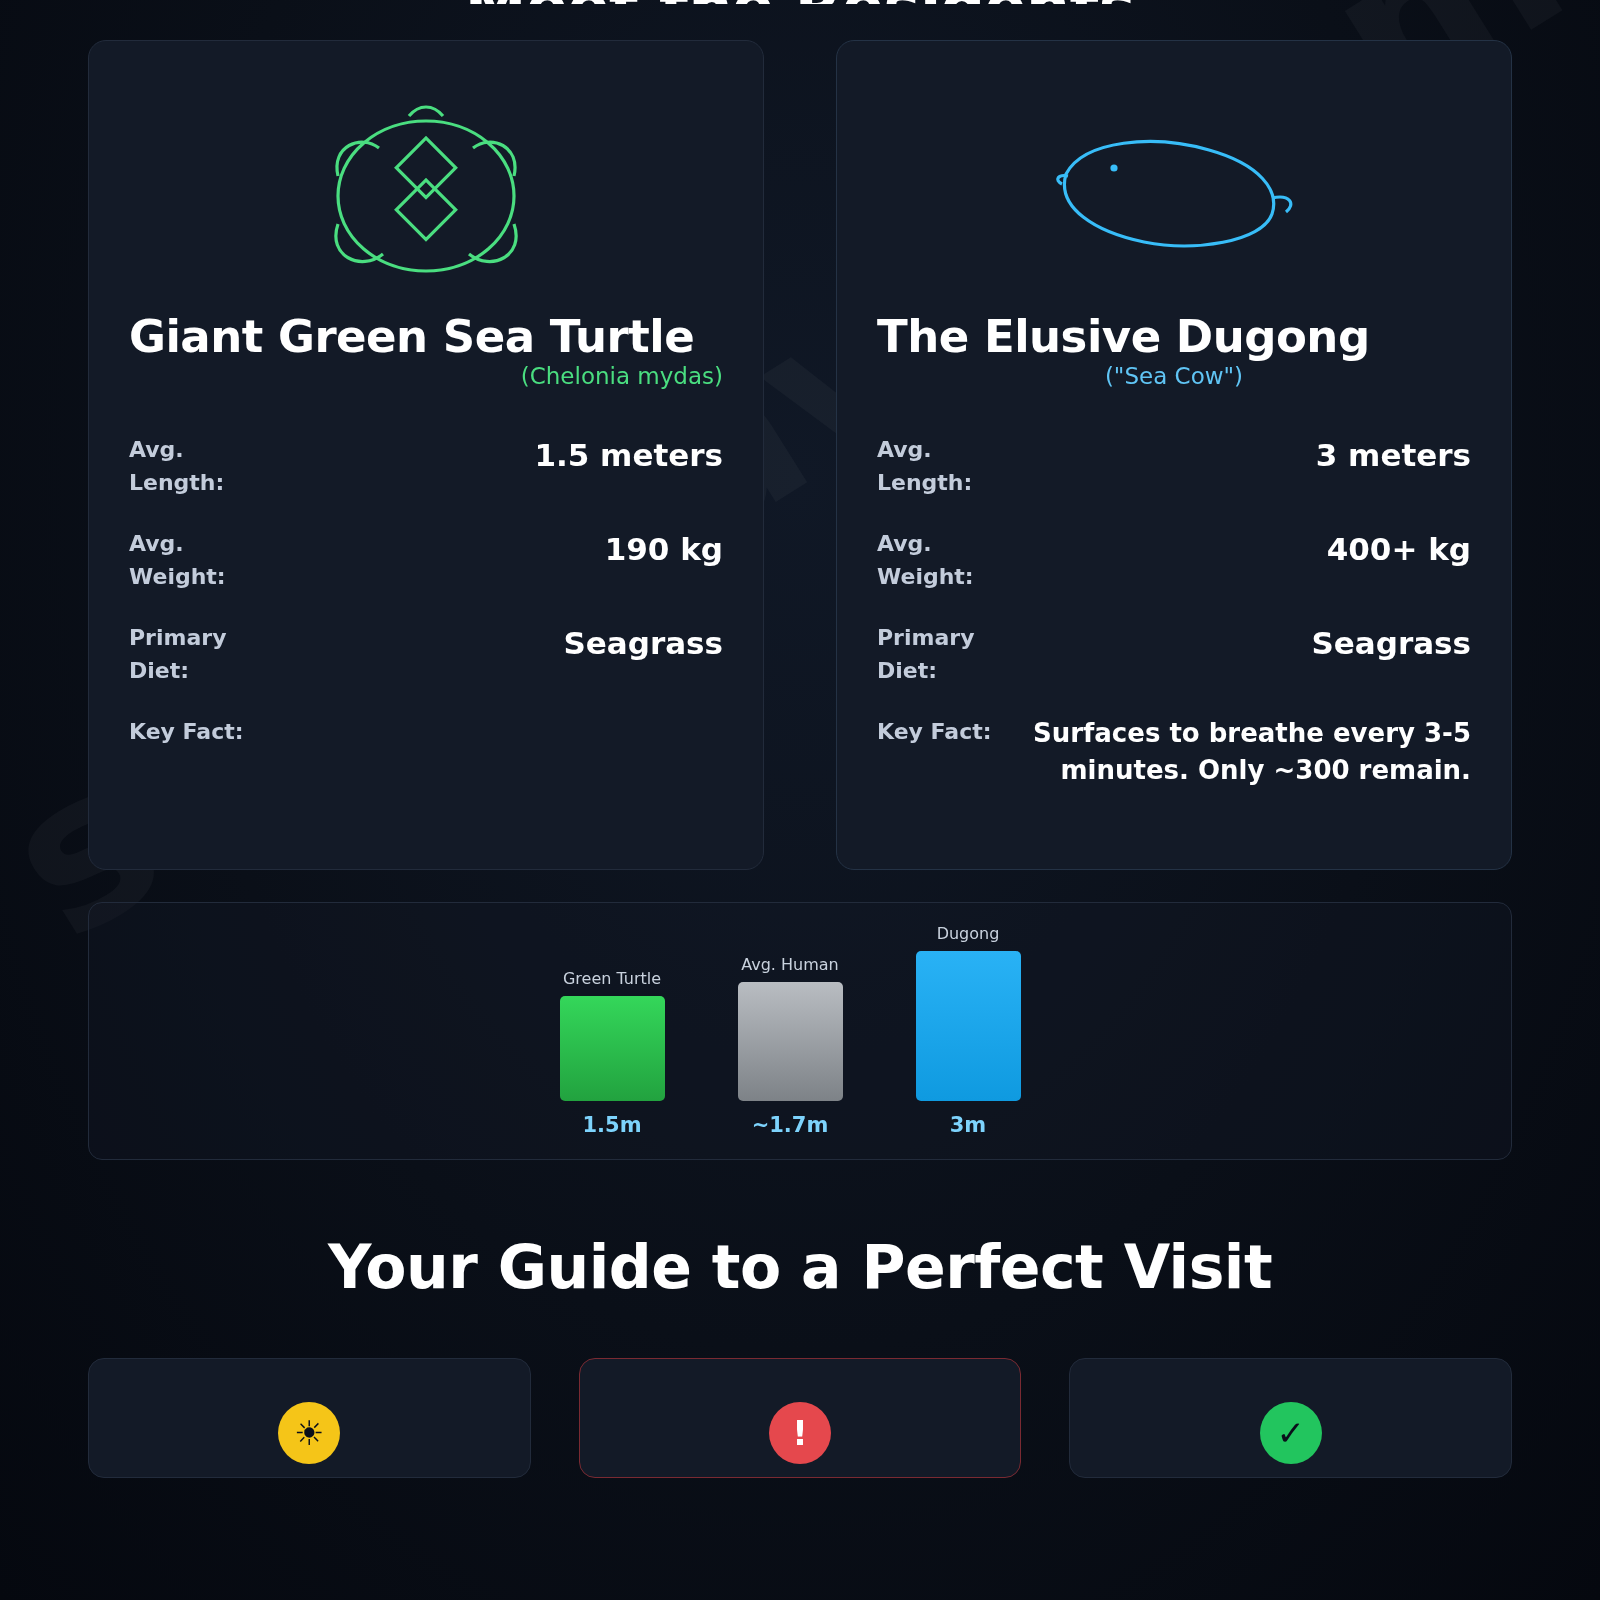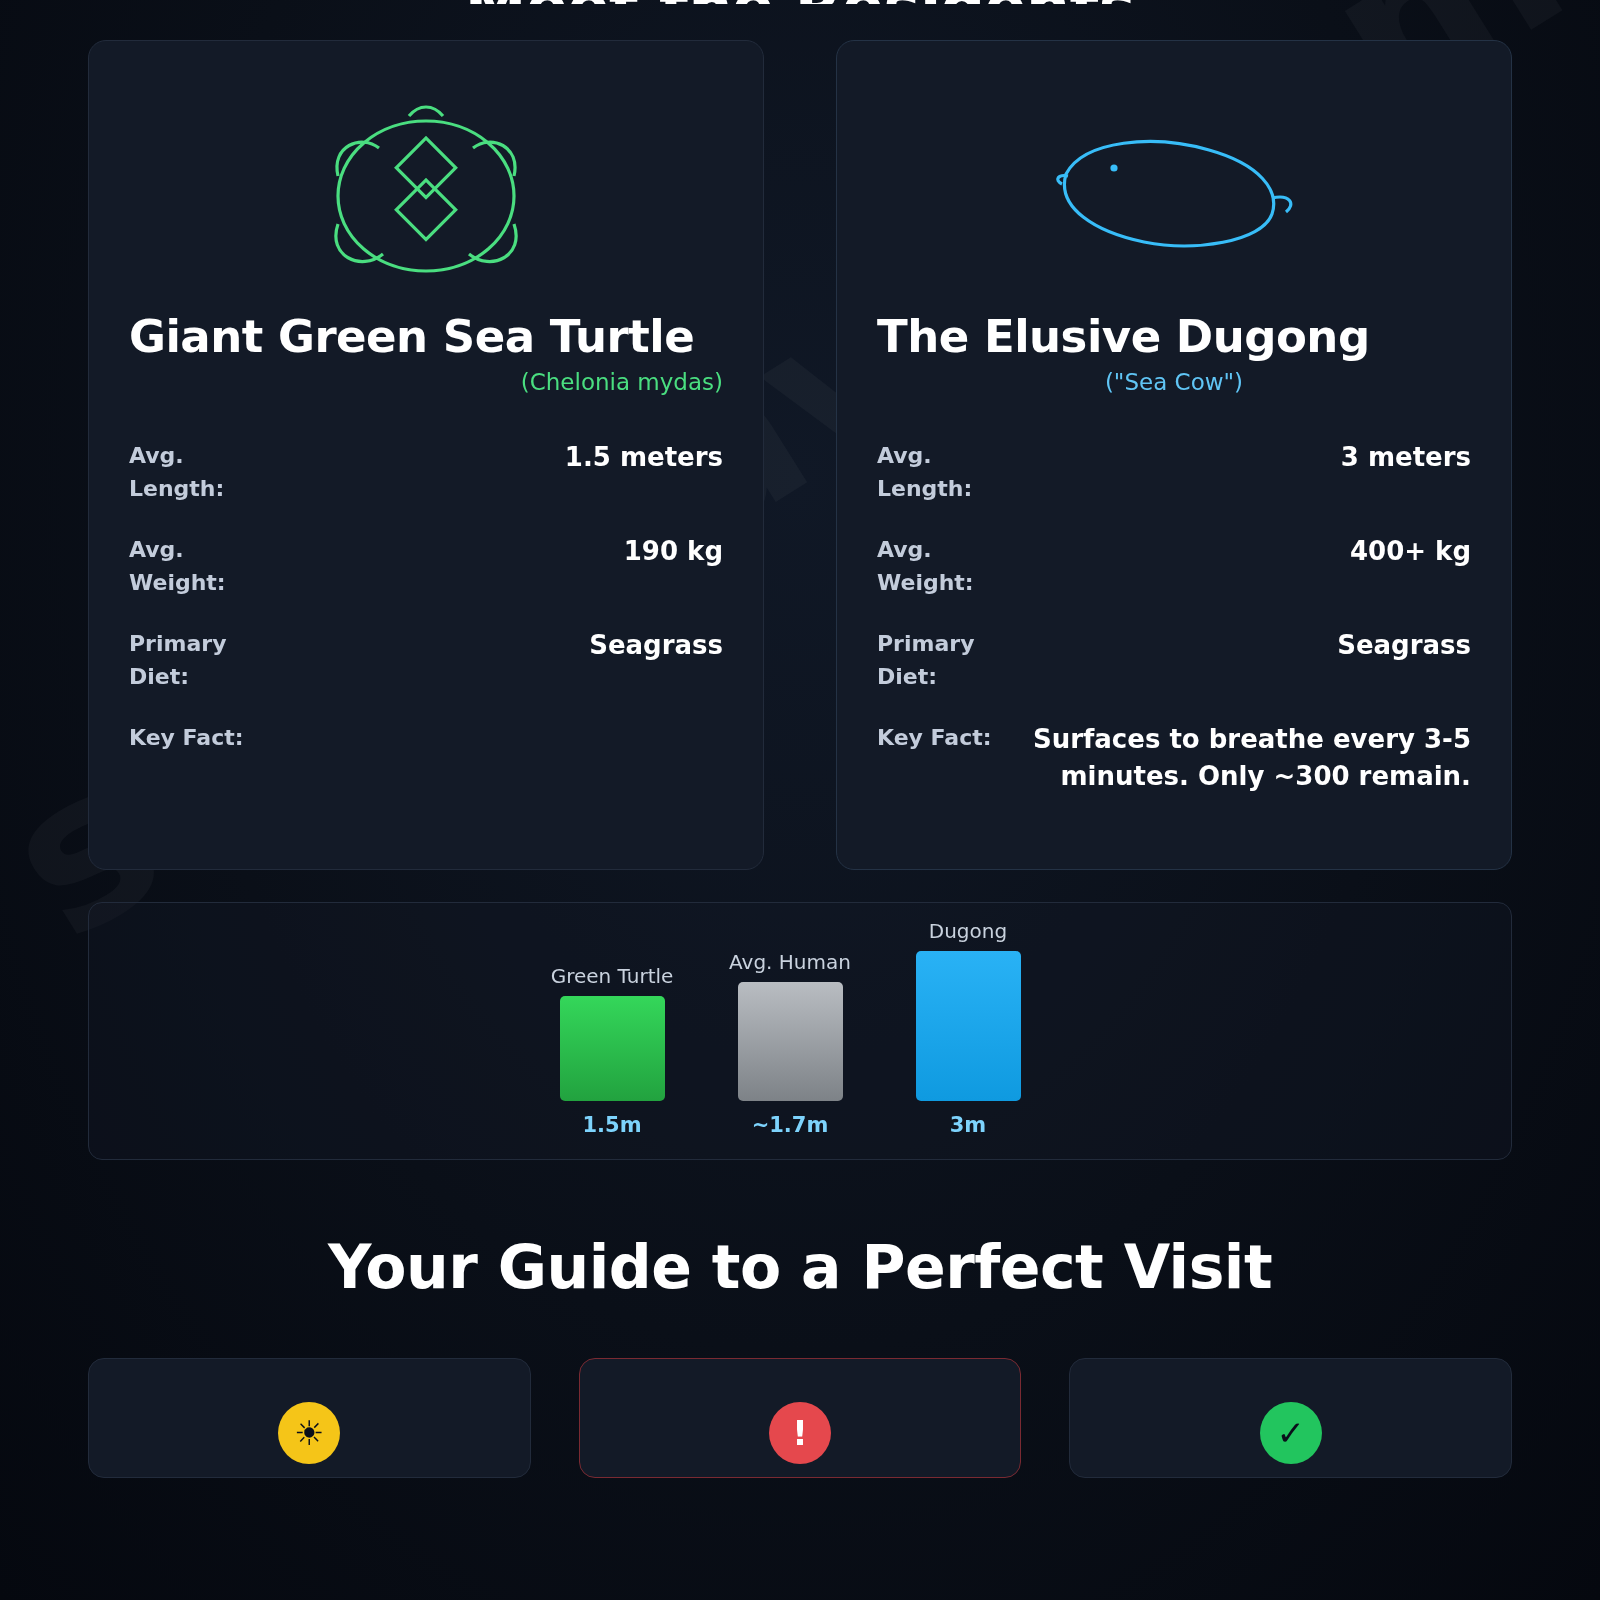--- a/index.html
+++ b/index.html
@@ -78,21 +78,20 @@
     font-size: 45px;
     font-weight: 700;
     color: #ffffff;
     line-height: 1.15;
     letter-spacing: -0.5px;
   }
   .card-name.center { text-align: left; }
   .card-sub {
     text-align: right;
     font-size: 23px;
-    margin-top: 6px;
   }
   .card-sub.center { text-align: center; }
   .sub-green { color: #4ade80; }
   .sub-blue { color: #60c5f5; }
 
   .stats { margin-top: 30px; }
   .stat-row {
     display: flex;
     align-items: flex-start;
     justify-content: space-between;
@@ -101,21 +100,21 @@
   }
   .stat-label {
     font-size: 22px;
     font-weight: 700;
     color: #c3ccdb;
     flex: 0 0 auto;
     max-width: 120px;
     line-height: 1.5;
   }
   .stat-value {
-    font-size: 26px;
+    font-size: 31px;
     font-weight: 700;
     color: #ffffff;
     text-align: right;
     line-height: 1.45;
   }
   .stat-value.small {
     font-size: 26px;
   }
 
   .comparison-title {
@@ -143,21 +142,21 @@
     gap: 38px;
     margin-left: -20px;
   }
   .bar-col {
     display: flex;
     flex-direction: column;
     align-items: center;
     width: 140px;
   }
   .bar-caption {
-    font-size: 20px;
+    font-size: 16px;
     color: #c9d2de;
     margin-bottom: 8px;
   }
   .bar {
     width: 105px;
     border-radius: 5px;
   }
   .bar-value {
     margin-top: 12px;
     font-size: 21px;

